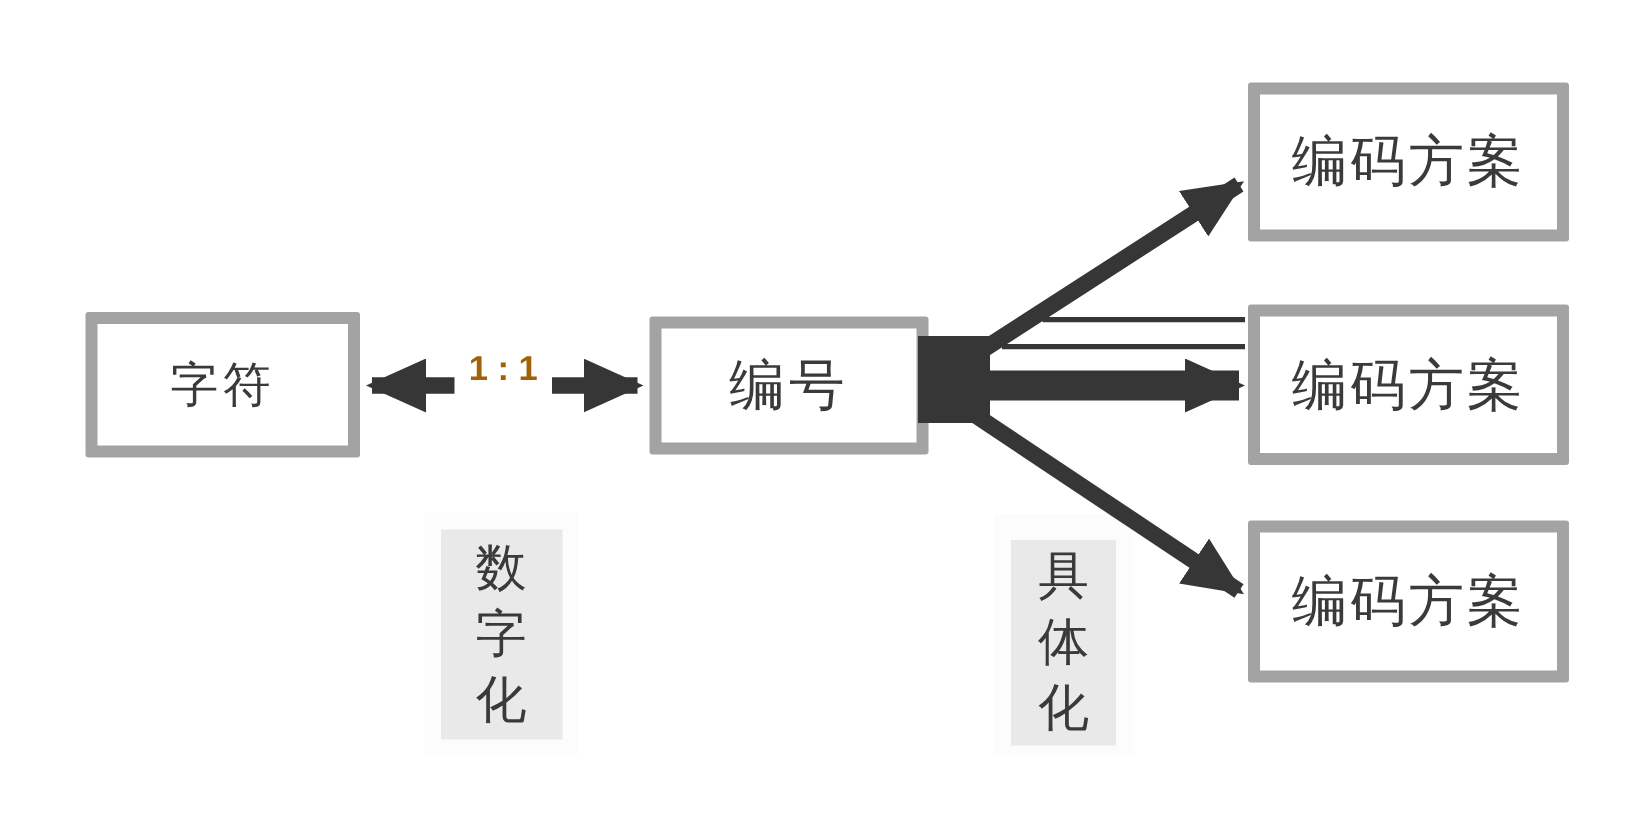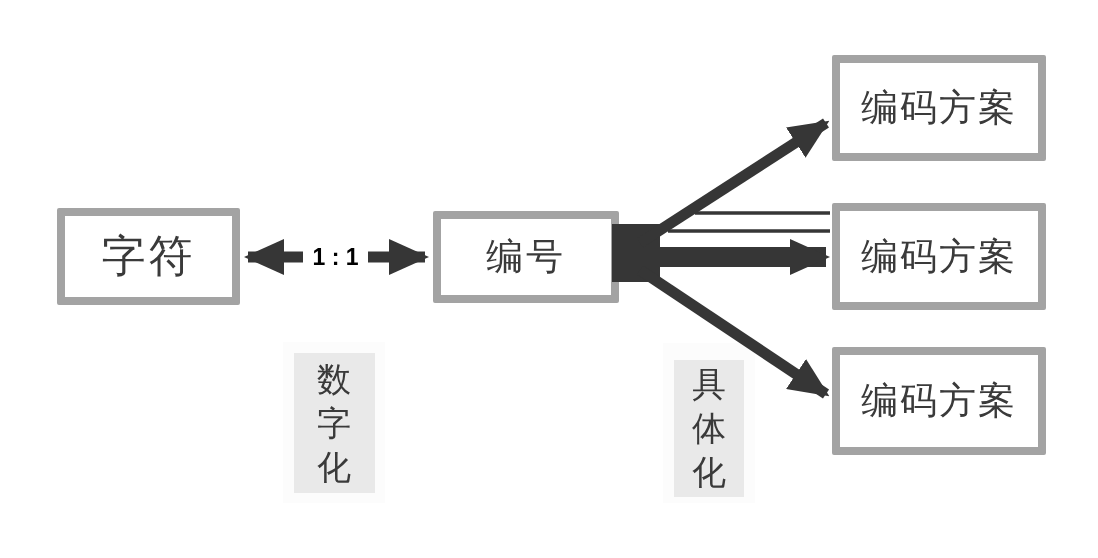--- a/index.html
+++ b/index.html
@@ -26,43 +26,43 @@
     align-items: center;
     justify-content: center;
     z-index: 10;
   }
   .node .node-label {
     color: #3a3a3a;
     letter-spacing: 3px;
     white-space: nowrap;
   }
   .node-char   { left: 57px;  top: 208px; width: 183px; height: 97px; }
-  .node-char .node-label { font-size: 44px; }
+  .node-char .node-label { font-size: 32px; }
   .node-number { left: 433px; top: 211px; width: 186px; height: 92px; }
   .node-number .node-label { font-size: 37px; }
   .node-scheme-top    { left: 832px; top: 55px;  width: 214px; height: 106px; }
   .node-scheme-middle { left: 832px; top: 203px; width: 214px; height: 107px; }
   .node-scheme-bottom { left: 832px; top: 347px; width: 214px; height: 108px; }
   .node-scheme-top .node-label,
   .node-scheme-middle .node-label,
   .node-scheme-bottom .node-label { font-size: 37px; letter-spacing: 2px; }
 
   
   .ratio-label {
     position: absolute;
-    left: 303px; top: 232px;
+    left: 303px; top: 220px;
     width: 65px; height: 50px;
     background: #ffffff;
     display: flex;
     align-items: center;
     justify-content: center;
     z-index: 30;
     font-size: 23px;
     font-weight: bold;
-    color: #000000;
+    color: #a16207;
     white-space: nowrap;
   }
 
   
   .plate {
     position: absolute;
     background: #fcfcfc;
     display: flex;
     align-items: center;
     justify-content: center;

